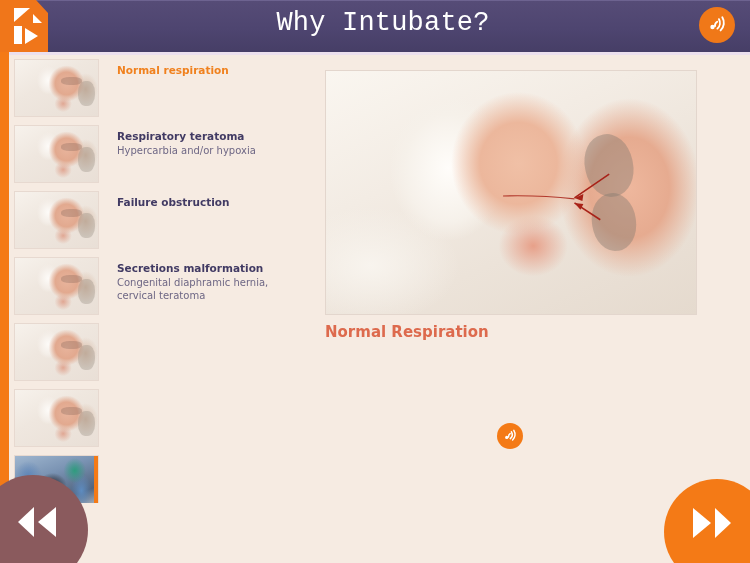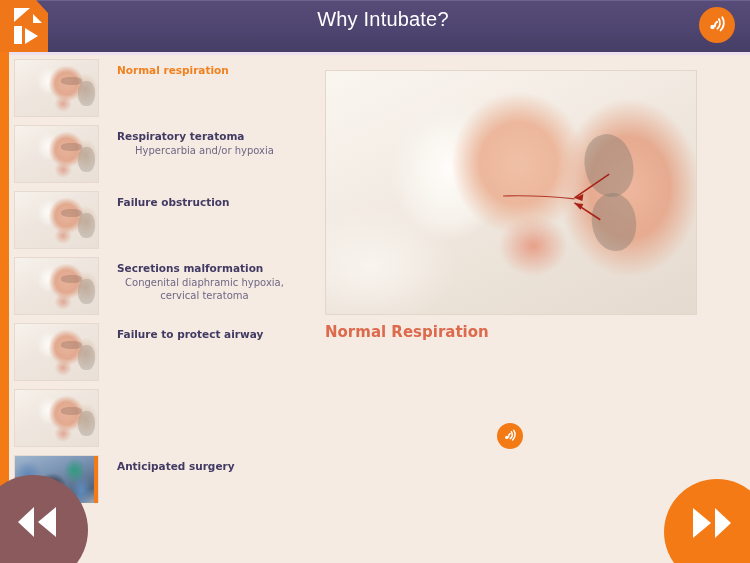--- a/index.html
+++ b/index.html
@@ -27,24 +27,24 @@
     left: 0; top: 0;
     width: 750px; height: 52px;
     background: linear-gradient(180deg, #564c77 0%, #4e4570 55%, #463e66 100%);
     box-shadow: 0 1px 0 #6d6390 inset;
   }
   .header-title {
     position: absolute;
     left: 16px; right: 0; top: 8px;
     text-align: center;
     color: #ffffff;
-    font-size: 20px;
+    font-size: 27px;
     font-weight: 400;
     letter-spacing: 0.2px;
-    font-family: Liberation Sans, sans-serif;
+    font-family: Liberation Mono, monospace;
     white-space: nowrap;
   }
 
   
   .logo {
     position: absolute;
     left: 0; top: 0;
     width: 48px; height: 52px;
   }
   .logo svg { display: block; }
@@ -156,21 +156,20 @@
     line-height: 13px;
     font-family: "DejaVu Sans", sans-serif;
   }
   .item-title.active { color: #f0811e; }
   .item-sub {
     font-size: 10px;
     color: #6e6785;
     line-height: 12.5px;
     margin-top: 2px;
     font-family: "DejaVu Sans", sans-serif;
-    text-align: center;
   }
 
   
   .main {
     position: absolute;
     left: 305px; top: 55px;
     width: 430px; height: 450px;
   }
   .main-figure {
     position: absolute;
@@ -305,47 +304,42 @@
         <div class="item-title">Failure obstruction</div>
       </div>
     </div>
 
     <div class="list-item">
       <div class="thumb">
         <div class="thumb-baby"></div>
       </div>
       <div class="item-text">
         <div class="item-title">Secretions malformation</div>
-        <div class="item-sub">Congenital diaphramic hypoxia, cervical teratoma</div>
-      </div>
-    </div>
-
-    <div class="list-item">
-      <div class="thumb">
-        <div class="thumb-baby"></div>
-      </div>
-      <div class="item-text">
-        <div class="item-title">Failure to protect airway</div>
+        <div class="item-sub">Congenital diaphramic hernia, cervical teratoma</div>
+      </div>
+    </div>
+
+    <div class="list-item">
+      <div class="thumb">
+        <div class="thumb-baby"></div>
+      </div>
+      <div class="item-text">
       </div>
     </div>
 
     <div class="list-item">
       <div class="thumb">
         <div class="thumb-baby"></div>
       </div>
     </div>
 
     <div class="list-item">
       <div class="thumb">
         <div class="thumb-or"></div>
         <div class="thumb-mark"></div>
-      </div>
-      <div class="item-text">
-        <div class="item-title">Anticipated surgery</div>
-        <div class="item-sub"></div>
       </div>
     </div>
 
   </div>
 
   <div class="main">
 
     <div class="main-figure">
       <div class="main-photo">
         <div class="photo-finger f1"></div>

